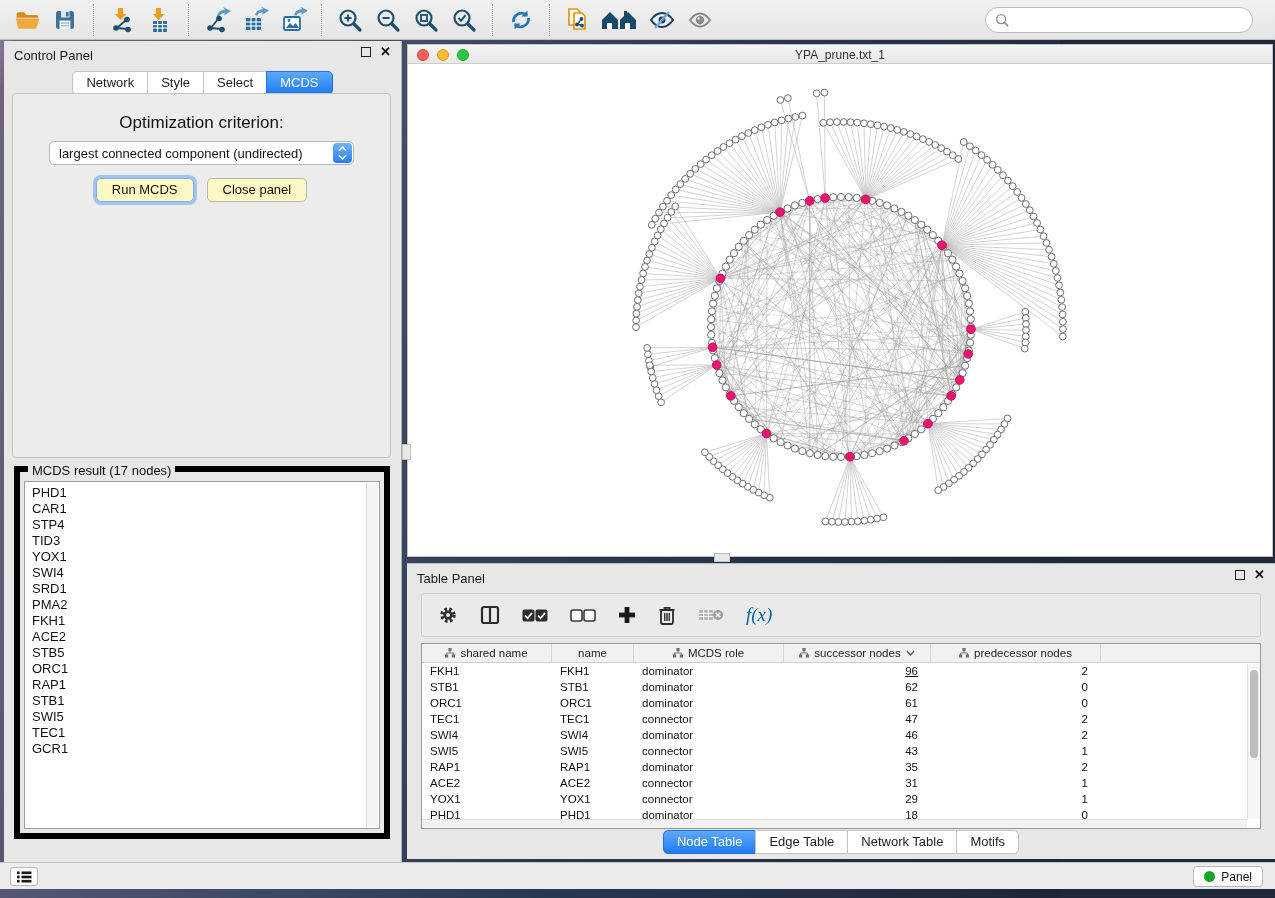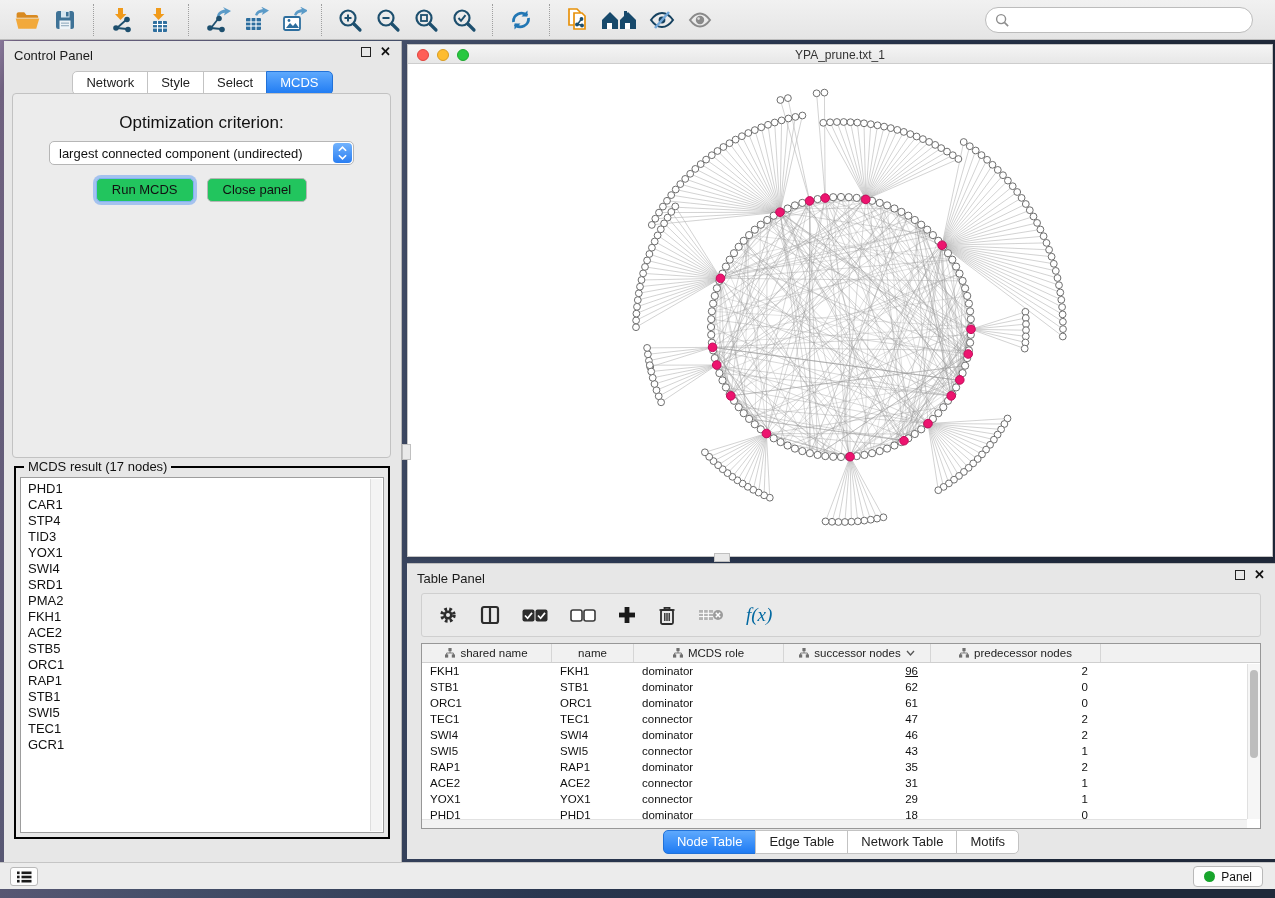--- a/index.html
+++ b/index.html
@@ -61,27 +61,27 @@
     background:#fff; border:1px solid #b6b6b6; border-radius:5px;
     font-size:13px; color:#111; display:flex; align-items:center; padding-left:9px;
   }
   .select .stepper {
     position:absolute; right:1px; top:1px; bottom:1px; width:19px; border-radius:4px;
     background:linear-gradient(#72b3fd,#2a7ef2);
     display:flex; flex-direction:column; align-items:center; justify-content:center; gap:2px;
   }
   .btn-row { position:absolute; left:0; right:0; top:84px; display:flex; justify-content:center; gap:13px; }
   .mac-btn {
-    background:#22c55e; border:1px solid #b6b6b6; border-radius:5px;
+    background:#fef9c3; border:1px solid #b6b6b6; border-radius:5px;
     font-size:13px; color:#111; padding:3px 15px 4px 15px;
   }
   .mac-btn.focus { border-color:#7fb2f4; box-shadow:0 0 0 3px rgba(77,145,245,.45); }
   .result-group {
     position:absolute; left:10px; top:425px; width:376px; height:373px;
-    border:2px solid #000000;
+    border:6px solid #000000;
   }
   .result-legend {
     position:absolute; left:8px; top:-9px; background:#e7e7e7; padding:0 4px;
     font-size:13px; color:#111;
   }
   .result-list {
     position:absolute; left:4px; right:4px; top:9px; bottom:4px;
     background:#fff; border:1px solid #9d9d9d; overflow:hidden;
     font-size:13px; line-height:16px; color:#111; padding:3px 0 0 7px;
   }

